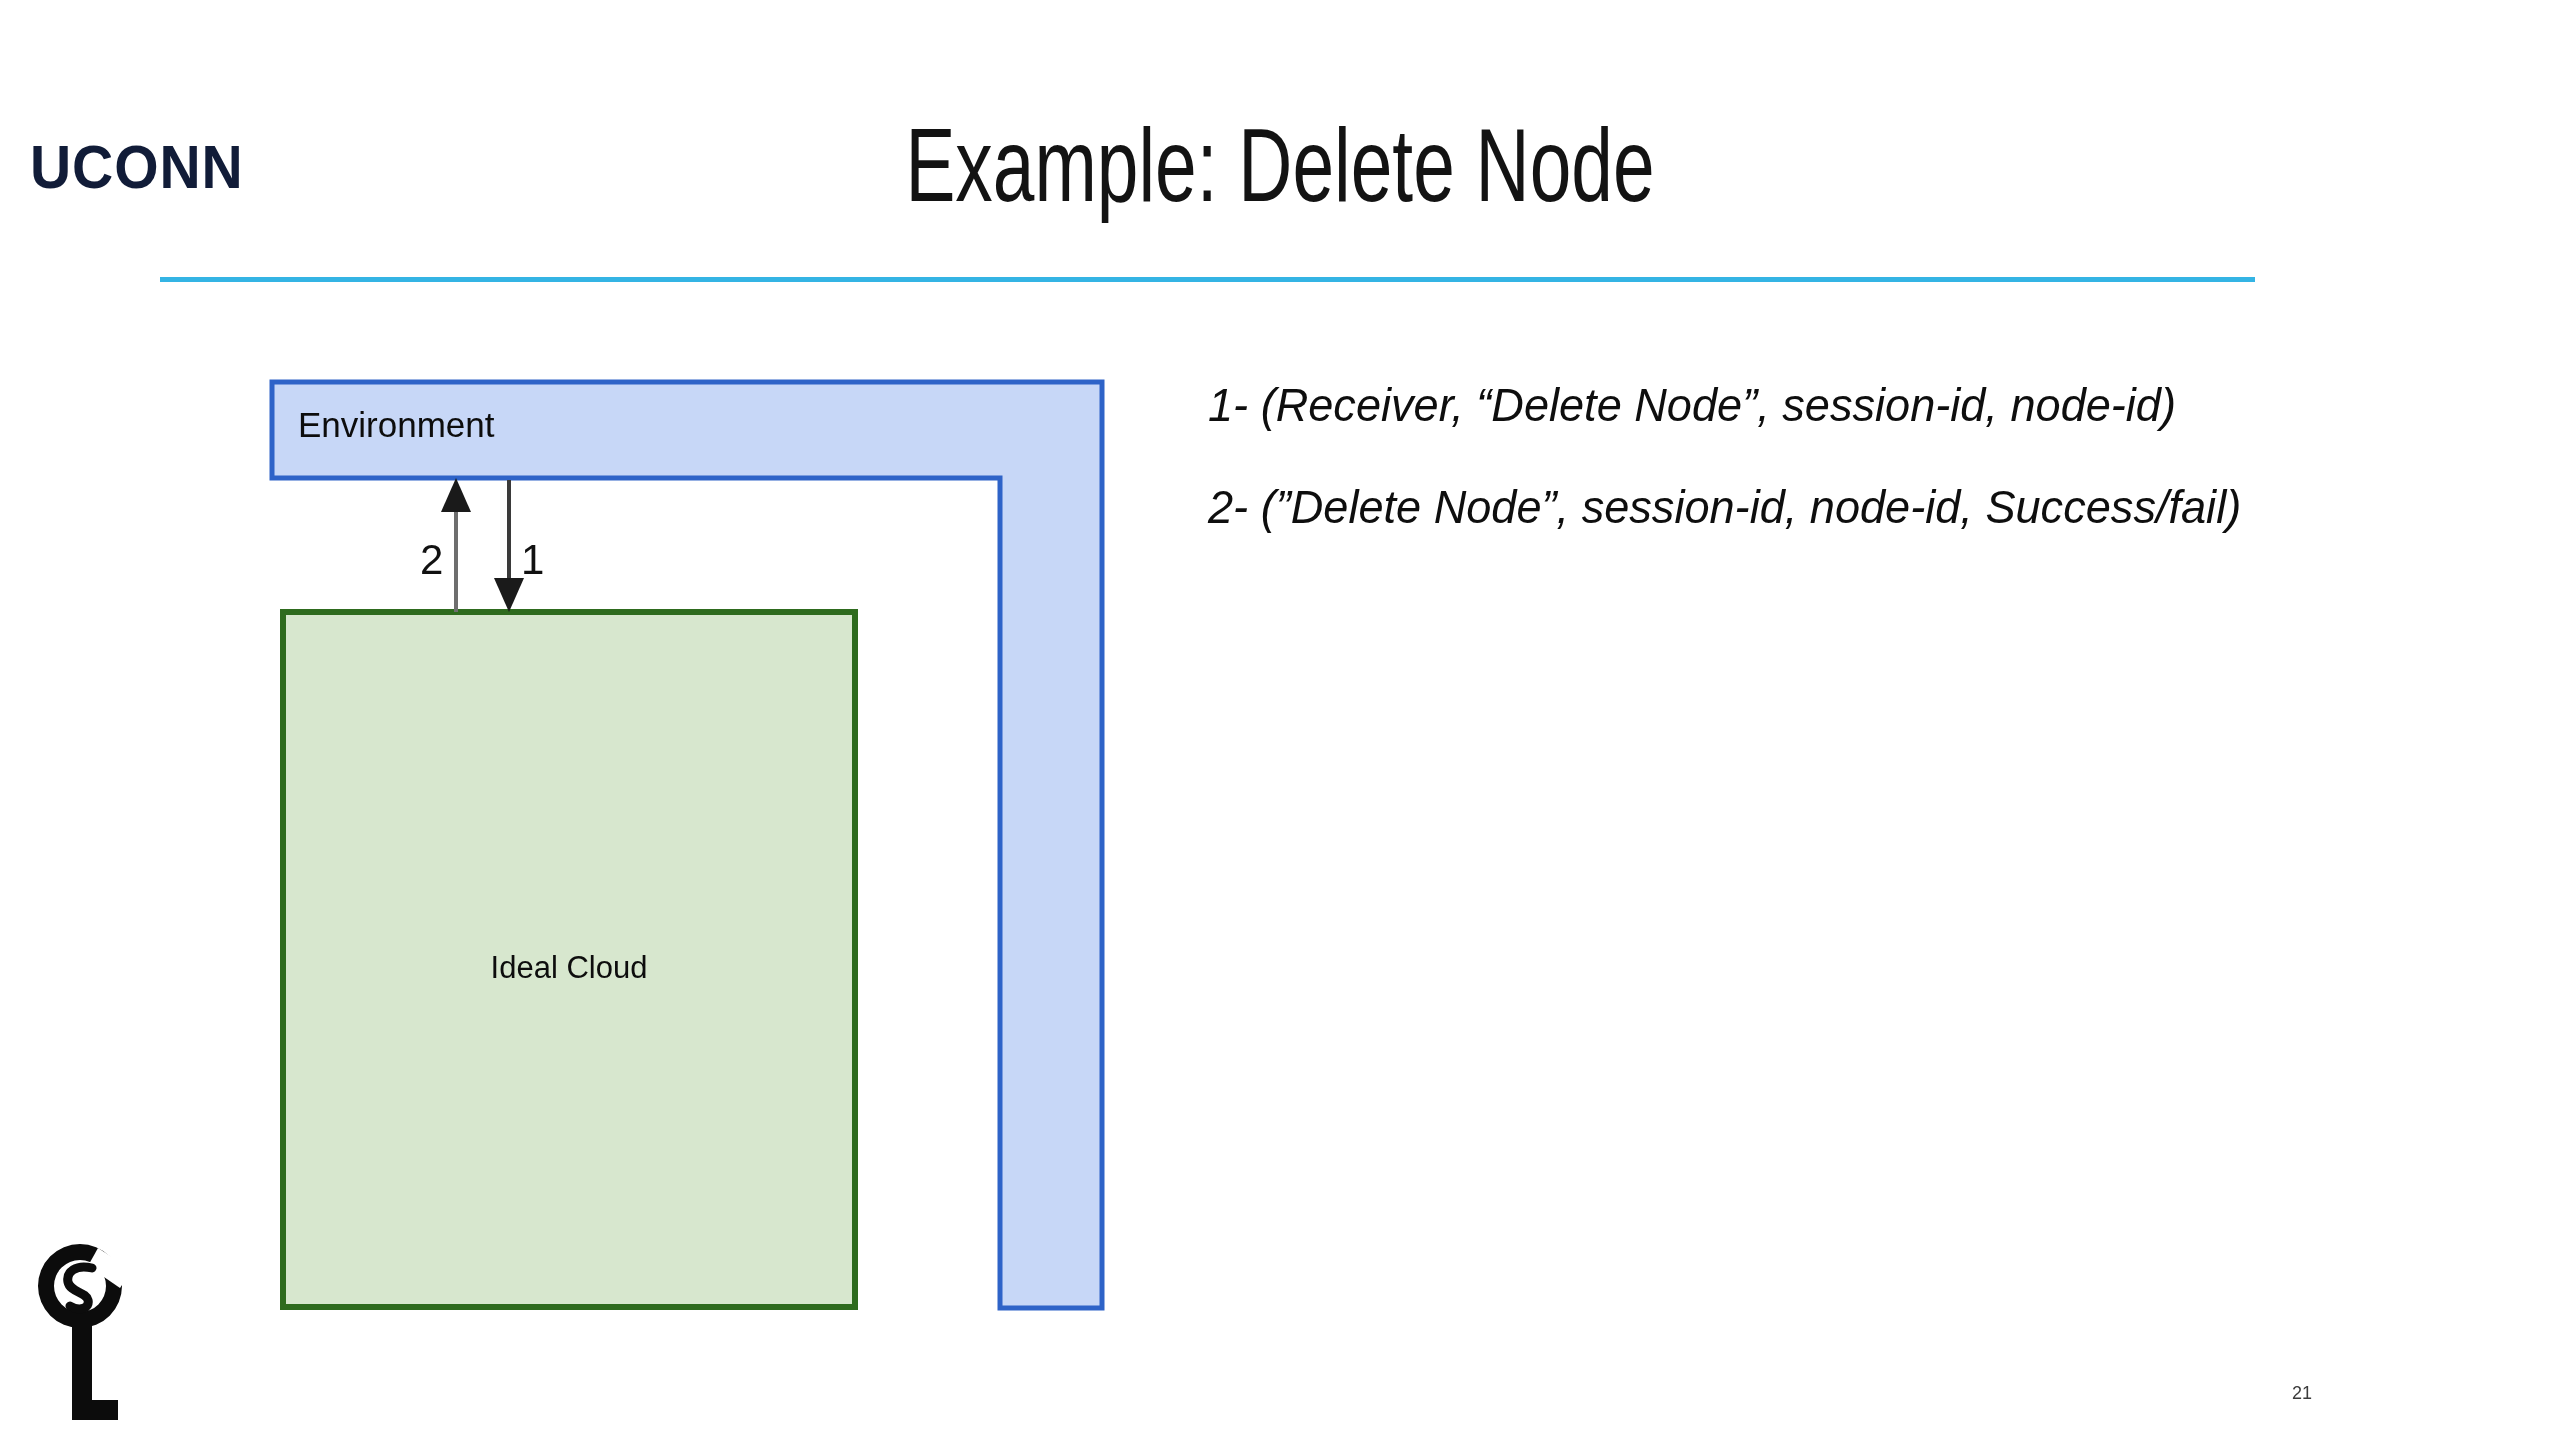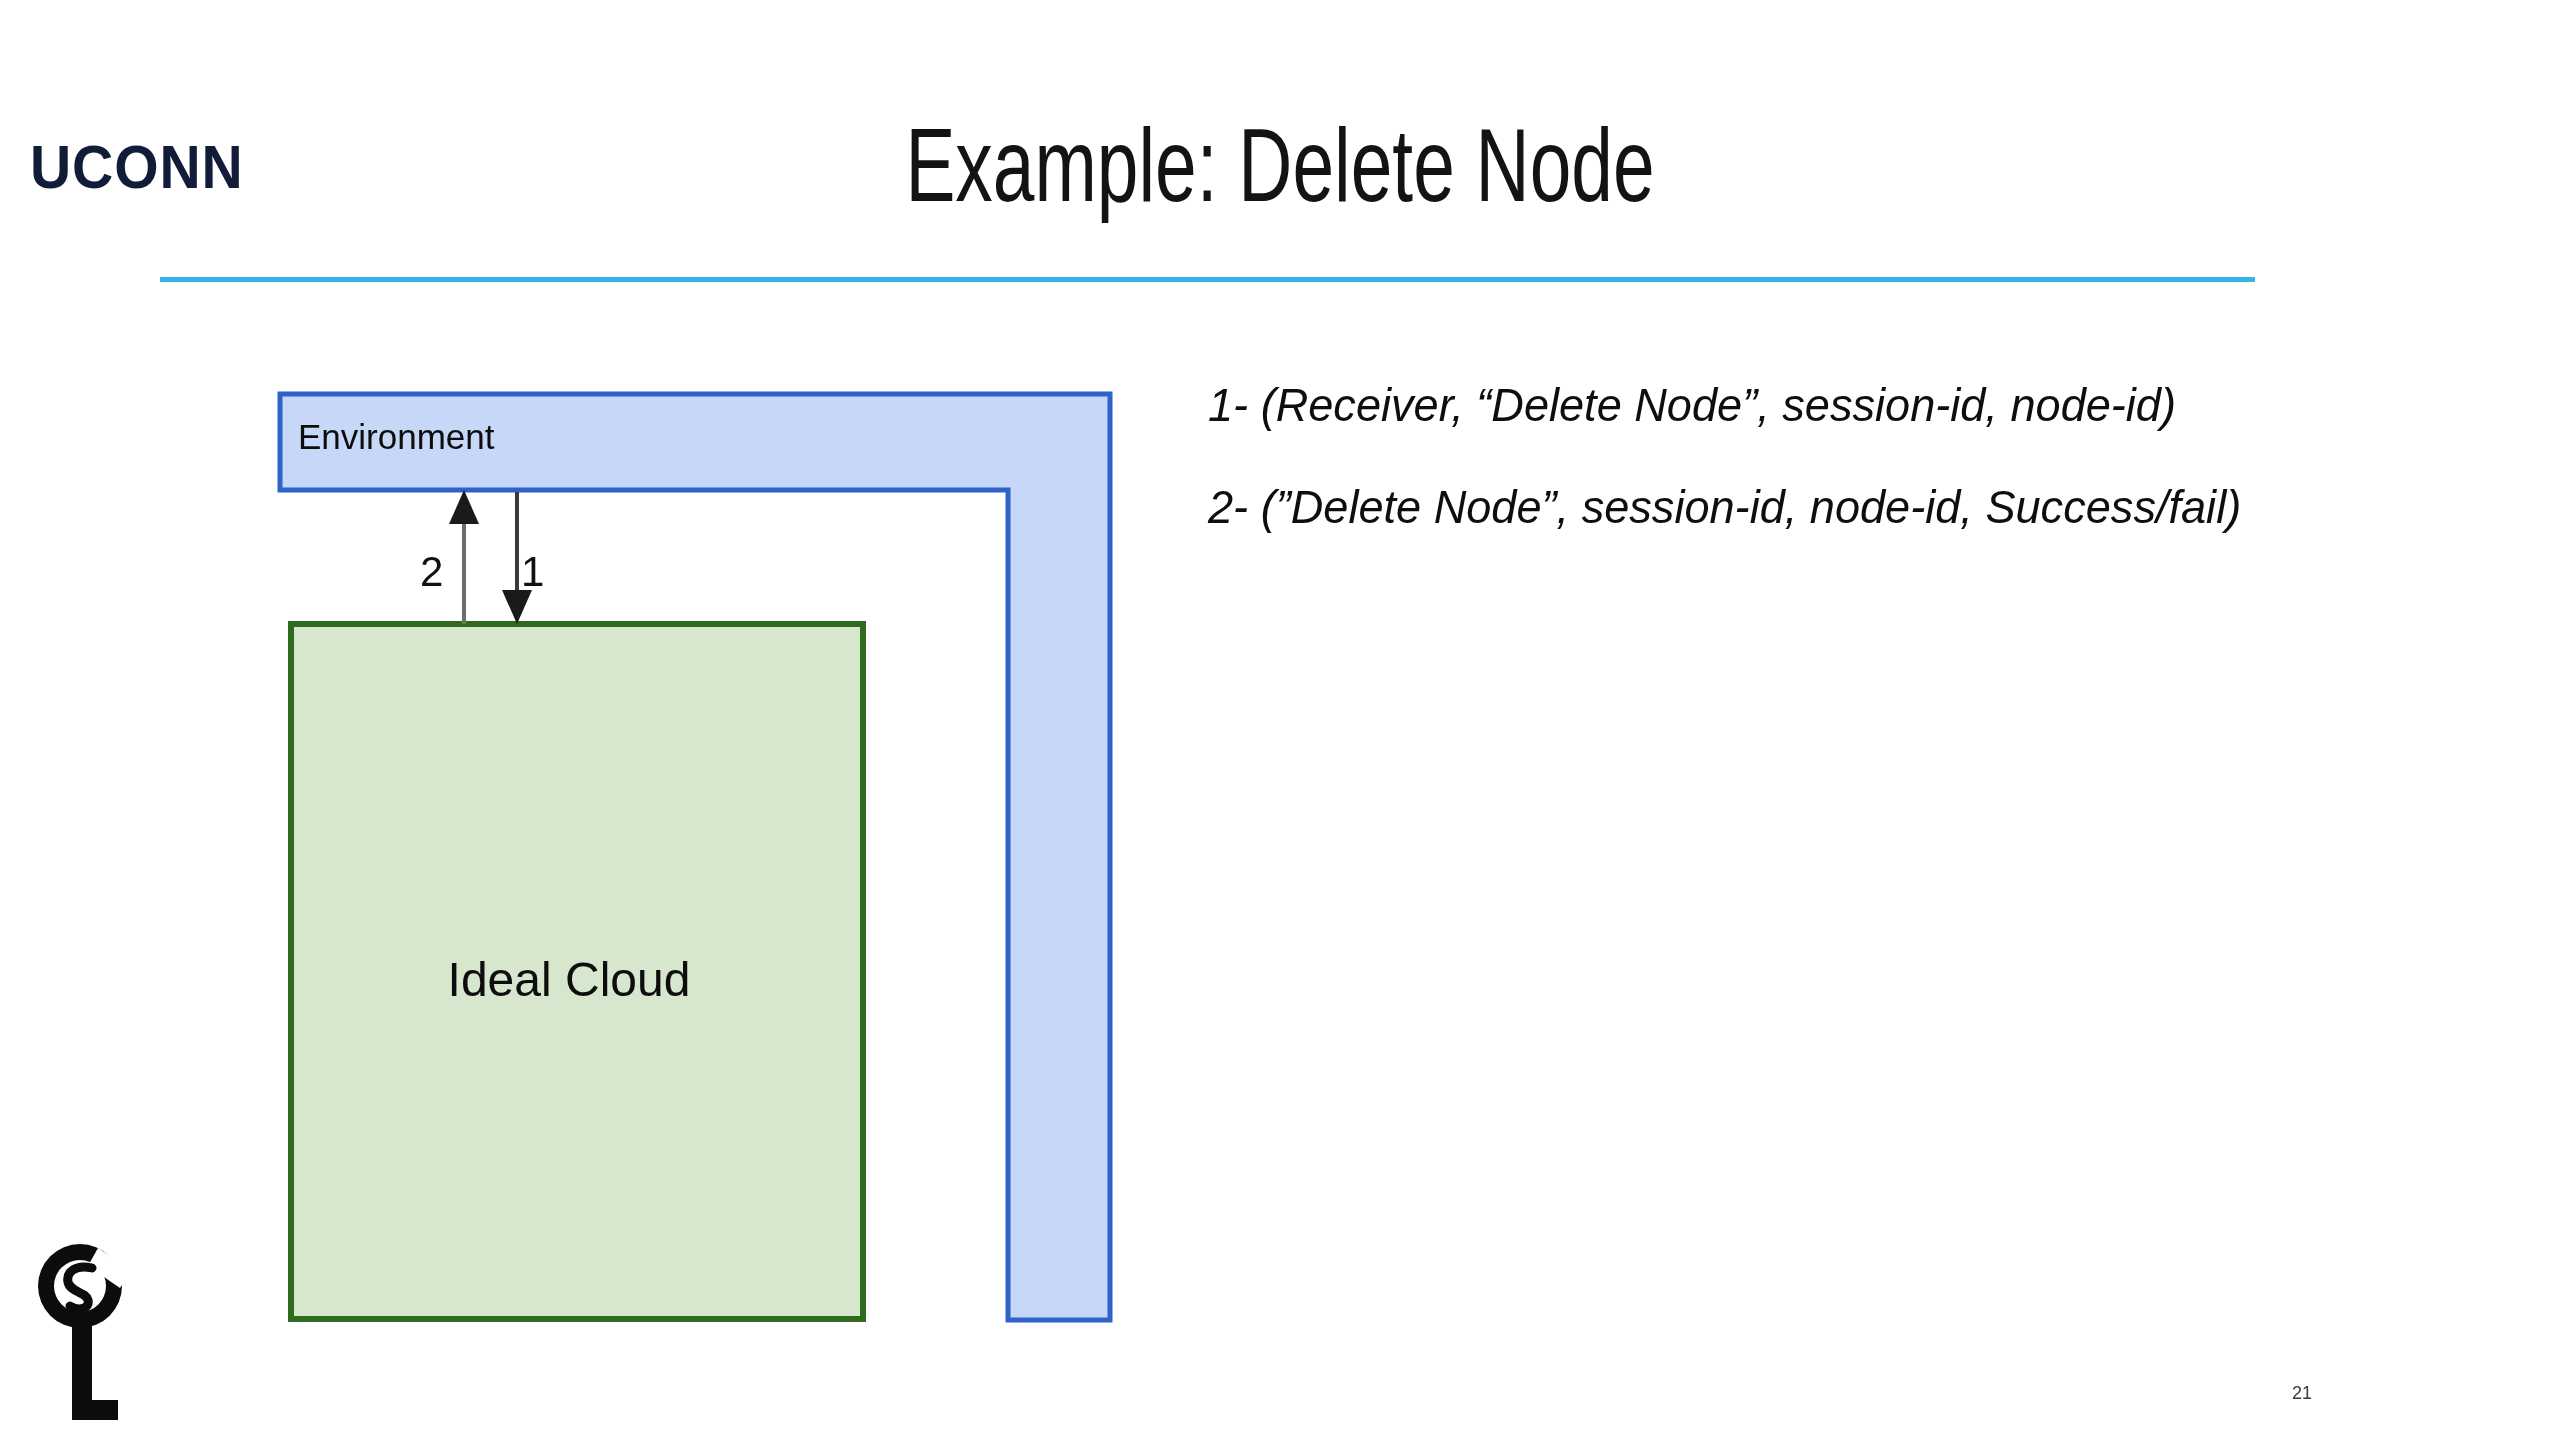--- a/index.html
+++ b/index.html
@@ -54,44 +54,43 @@
     top: 277px;
     width: 2095px;
     height: 5px;
     background: #34B4E4;
   }
 
   
   #diagram {
     position: absolute;
     left: 0;
-    top: 12px;
+    top: 0;
     width: 1200px;
     height: 1176px;
-    padding-left: 8px;
   }
   #diagram svg { display: block; }
 
   .env-label {
     position: absolute;
     left: 298px;
     top: 405px;
     font-size: 35px;
     line-height: 40px;
     color: #0d0d0d;
     font-family: "Liberation Sans", sans-serif;
     white-space: nowrap;
   }
   .cloud-label {
     position: absolute;
     left: 283px;
     top: 945px;
     width: 572px;
     text-align: center;
-    font-size: 48px;
+    font-size: 31px;
     line-height: 46px;
     color: #0d0d0d;
     font-family: "Liberation Sans", sans-serif;
     white-space: nowrap;
   }
   .arrow-num {
     position: absolute;
     font-size: 42px;
     line-height: 44px;
     color: #111111;

